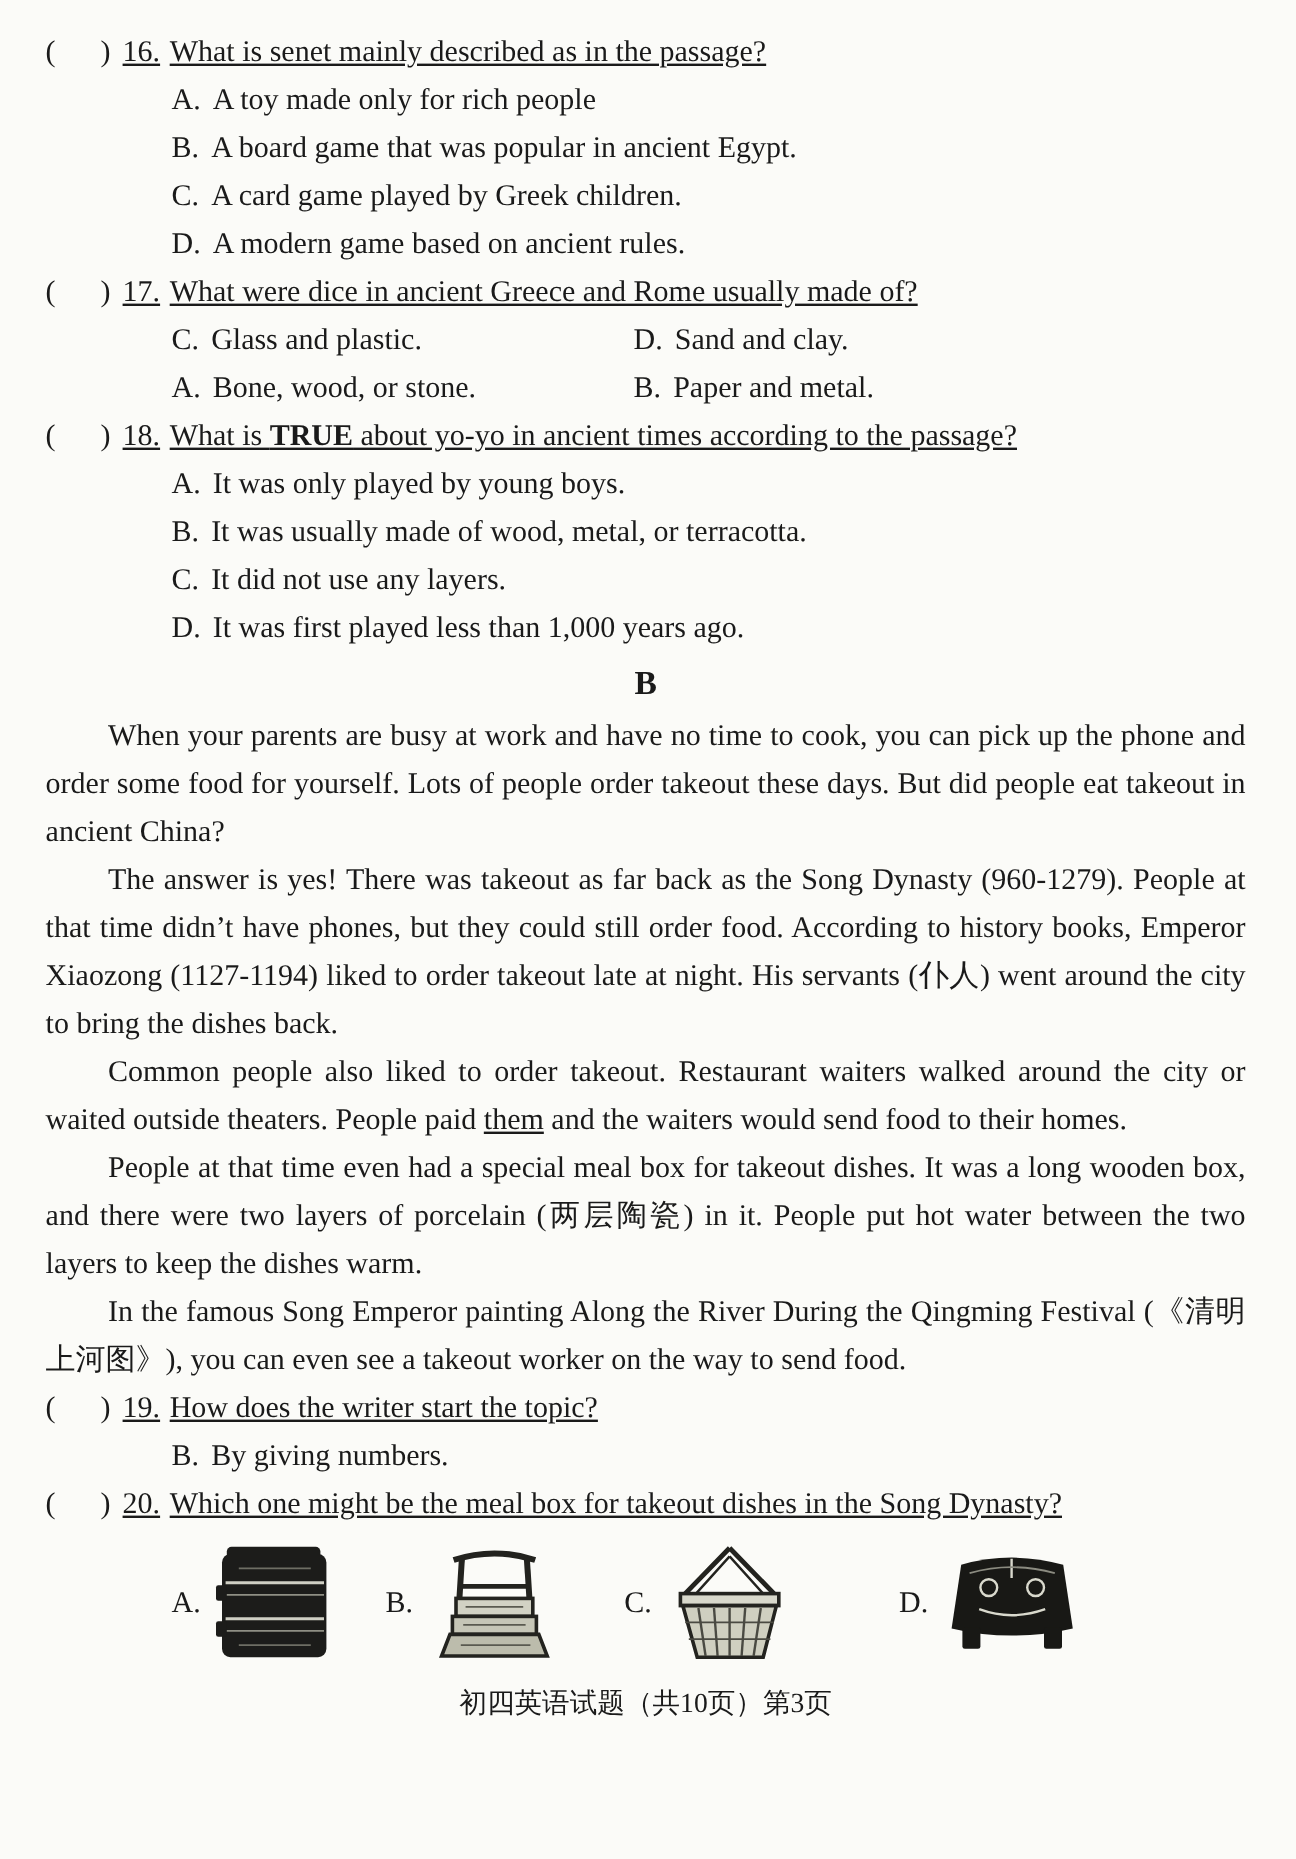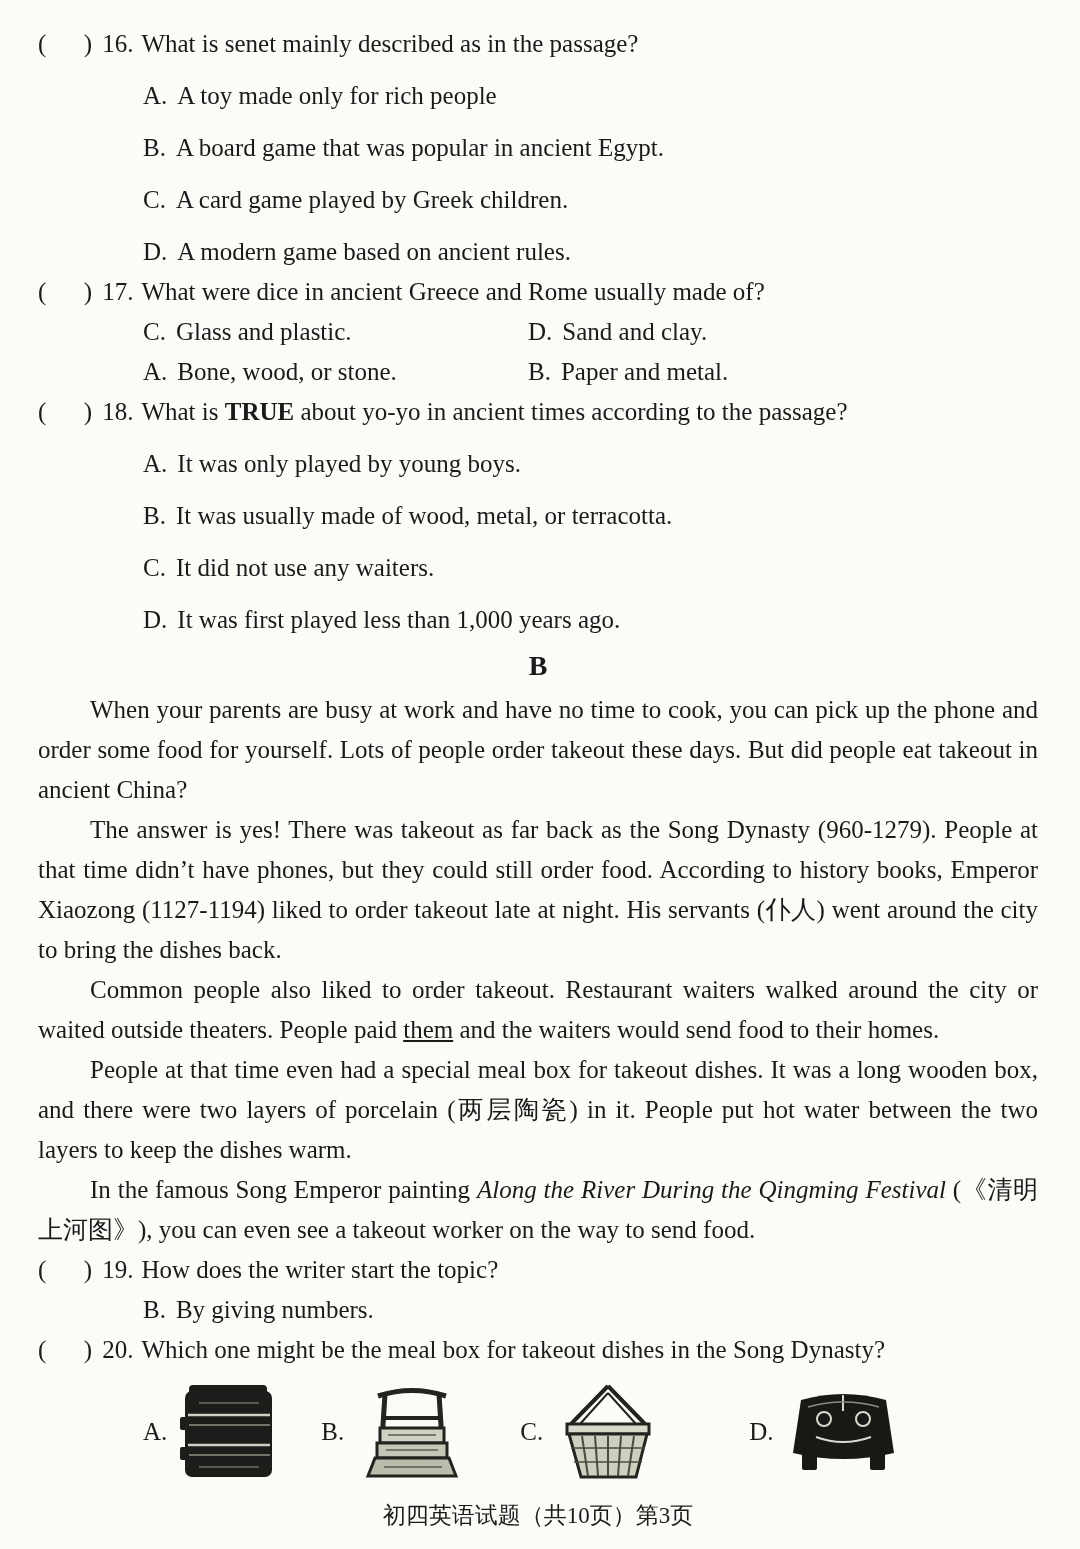--- a/index.html
+++ b/index.html
@@ -9,25 +9,25 @@
     height: 1549px;
     background: #fbfbf8;
     color: #1a1a1a;
     font-family: "Liberation Serif", "DejaVu Serif", serif;
     font-size: 25px;
     line-height: 40px;
     overflow: hidden;
   }
   .page { padding: 24px 42px 0 38px; }
 
-  .q-head { white-space: nowrap; }
+  .q-head { white-space: nowrap; text-decoration: underline; }
   .blank { display: inline-block; }
   .q-num { margin: 0 8px 0 10px; }
 
-  .opt { margin-left: 105px; margin-top: 12px; }
+  .opt { margin-left: 105px; }
   .opt-label { margin-right: 10px; }
 
   .opt-row { display: flex; margin-left: 105px; }
   .opt-row .opt-cell { width: 385px; }
   .opt-row .opt-cell:last-child { width: auto; }
 
   .section-heading {
     text-align: center;
     font-weight: bold;
     font-size: 28px;
@@ -36,21 +36,21 @@
   }
 
   .para {
     margin: 0;
     text-align: justify;
     text-indent: 52px;
   }
 
   .bold { font-weight: bold; }
   .em-bu { font-weight: normal; text-decoration: underline; }
-  .italic { font-style: italic; }
+  .italic { }
 
   .images-row {
     display: flex;
     align-items: center;
     margin: 12px 0 0 105px;
   }
   .img-label { margin-right: 12px; }
   .img-b-label { margin-left: 42px; }
   .img-c-label { margin-left: 52px; }
   .img-d-label { margin-left: 88px; }
@@ -90,21 +90,21 @@
       <div class="opt-cell"><span class="opt-label">B.</span><span>Paper and metal.</span></div>
     </div>
   </section>
 
   <section>
     <div class="q-head">
       <span class="blank">(  )</span><span class="q-num">18.</span><span>What is </span><span class="bold">TRUE</span><span> about yo-yo in ancient times according to the passage?</span>
     </div>
     <div class="opt"><span class="opt-label">A.</span><span>It was only played by young boys.</span></div>
     <div class="opt"><span class="opt-label">B.</span><span>It was usually made of wood, metal, or terracotta.</span></div>
-    <div class="opt"><span class="opt-label">C.</span><span>It did not use any waiters.</span></div>
+    <div class="opt"><span class="opt-label">C.</span><span>It did not use any layers.</span></div>
     <div class="opt"><span class="opt-label">D.</span><span>It was first played less than 1,000 years ago.</span></div>
   </section>
 
   <div class="section-heading">B</div>
 
   <p class="para">When your parents are busy at work and have no time to cook, you can pick up the phone and order some food for yourself. Lots of people order takeout these days. But did people eat takeout in ancient China?</p>
   <p class="para">The answer is yes! There was takeout as far back as the Song Dynasty (960-1279). People at that time didn’t have phones, but they could still order food. According to history books, Emperor Xiaozong (1127-1194) liked to order takeout late at night. His servants (仆人) went around the city to bring the dishes back.</p>
   <p class="para"><span>Common people also liked to order takeout. Restaurant waiters walked around the city or waited outside theaters. People paid </span><span class="em-bu">them</span><span> and the waiters would send food to their homes.</span></p>
   <p class="para">People at that time even had a special meal box for takeout dishes. It was a long wooden box, and there were two layers of porcelain (两层陶瓷) in it. People put hot water between the two layers to keep the dishes warm.</p>
   <p class="para"><span>In the famous Song Emperor painting </span><span class="italic">Along the River During the Qingming Festival</span><span> (《清明上河图》), you can even see a takeout worker on the way to send food.</span></p>

